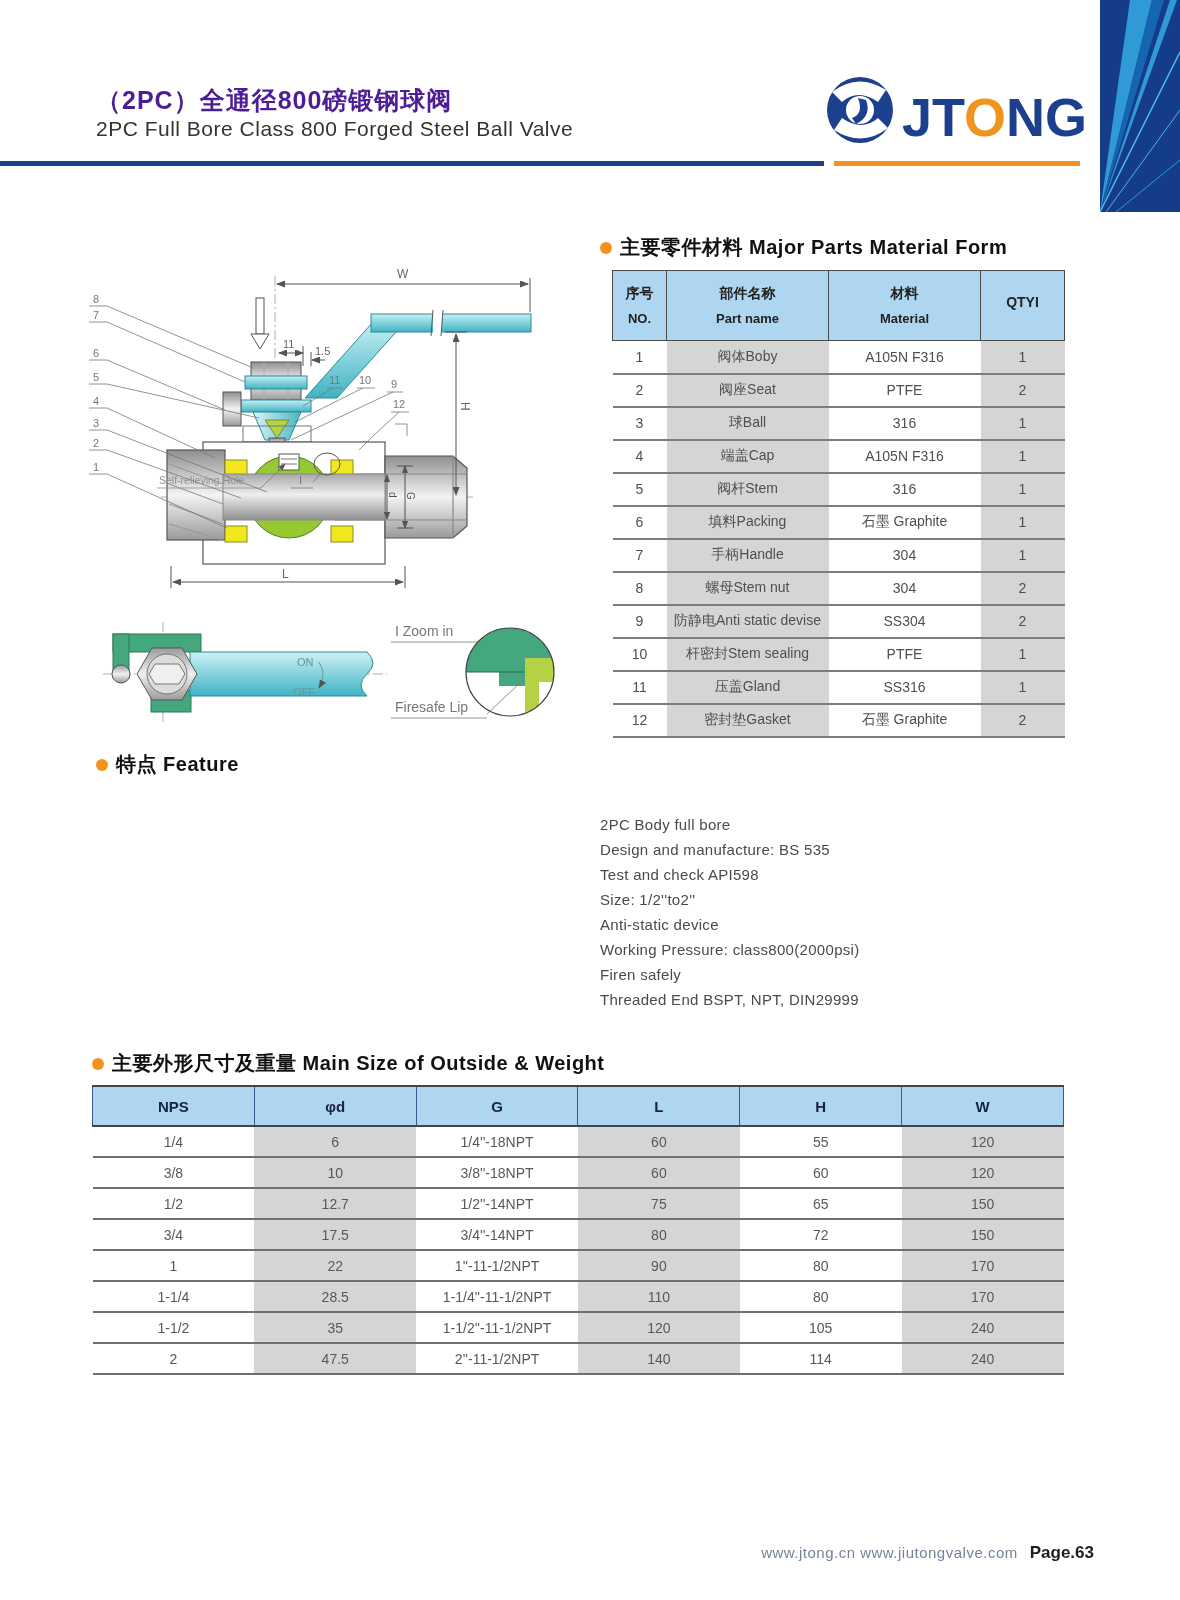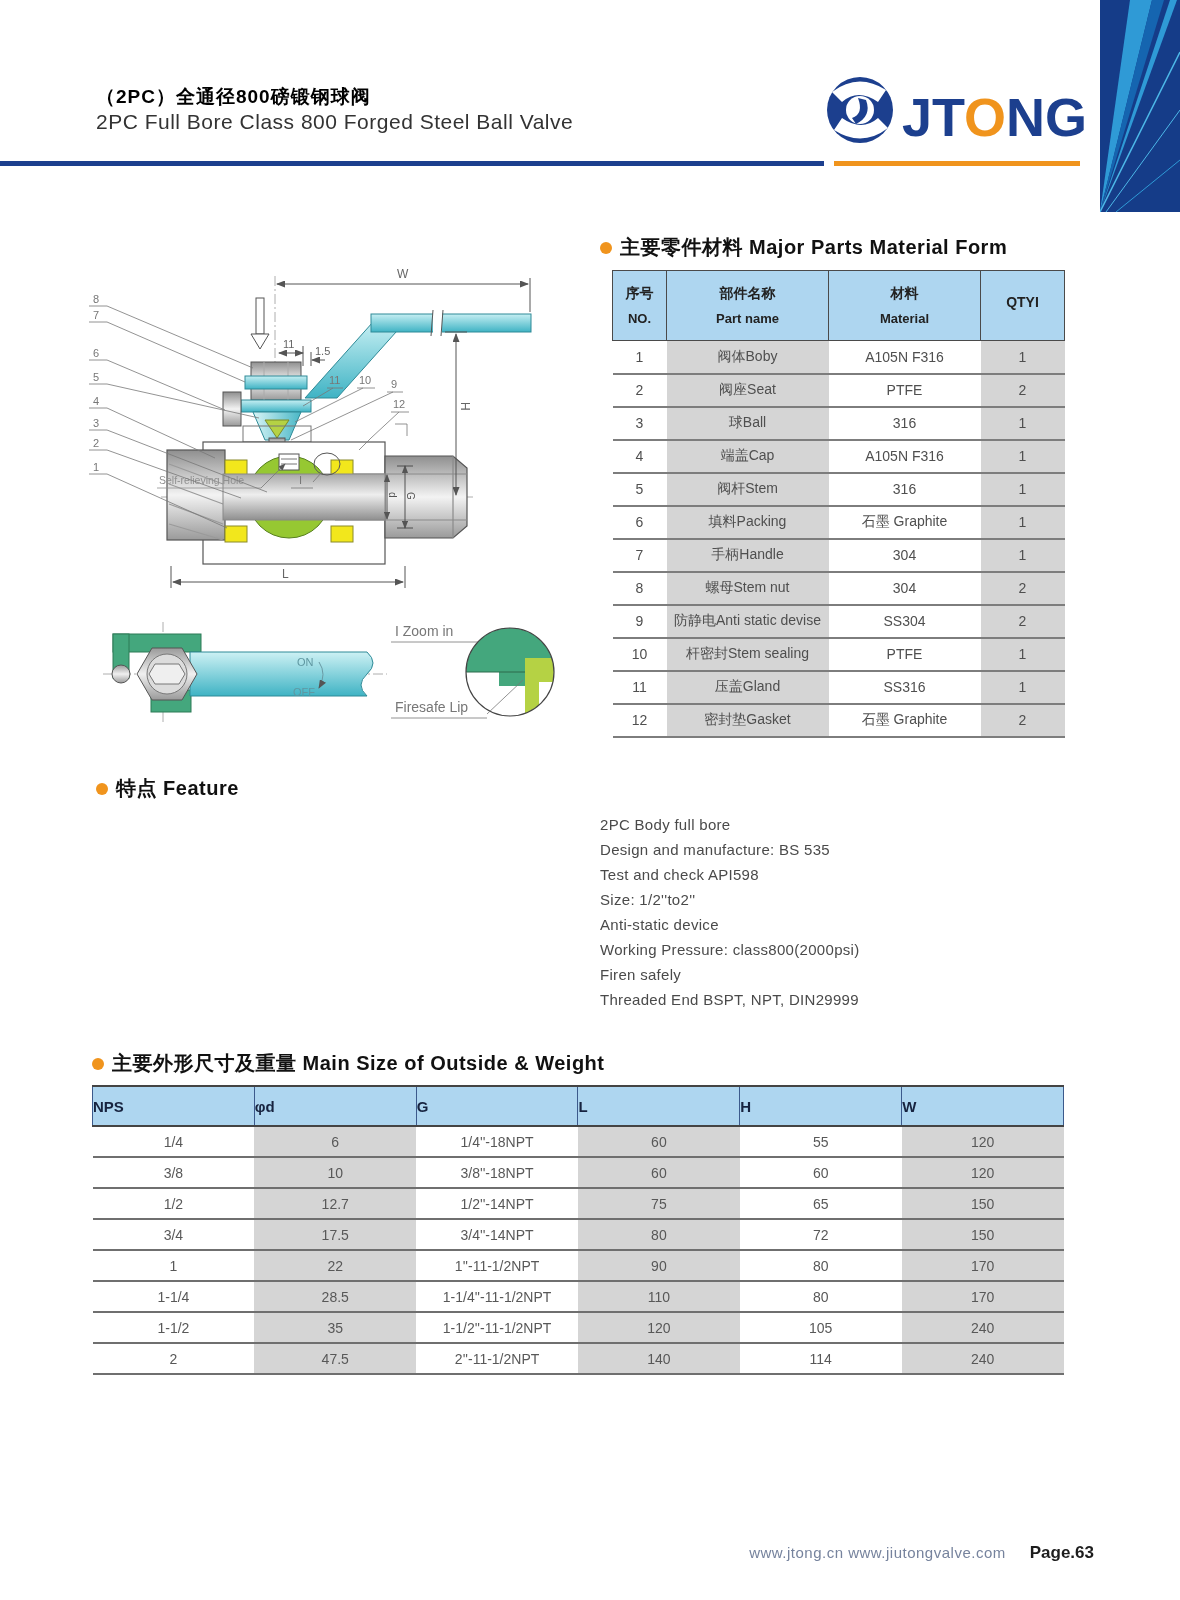--- a/index.html
+++ b/index.html
@@ -1,21 +1,21 @@
 <!DOCTYPE html>
 <html><head>
 <meta charset="utf-8">
 <style>
   * { margin:0; padding:0; box-sizing:border-box; }
   body { background:#ffffff; font-family:"Liberation Sans", sans-serif; }
   .page { position:relative; width:1180px; height:1600px; background:#fff; overflow:hidden; }
 
   
   .title-block { position:absolute; left:96px; top:84px; }
-  .title-zh { font-size:19px; font-weight:bold; color:#000000; letter-spacing:1px; }
+  .title-zh { font-size:25px; font-weight:bold; color:#4c1d95; letter-spacing:1px; }
   .title-en { font-size:21px; font-weight:500; color:#333; letter-spacing:0.5px; }
 
   .logo-icon { position:absolute; left:822px; top:72px; }
   .logo-text { position:absolute; left:902px; top:86px; font-size:54px; font-weight:bold;
                color:#1c3f8e; letter-spacing:0px; font-stretch:condensed; }
   .logo-text .o { color:#f0941d; }
   .rule-navy  { position:absolute; left:0; top:161px; width:824px; height:5px; background:#1c3f8e; }
   .rule-orange{ position:absolute; left:834px; top:161px; width:246px; height:5px; background:#f0941d; }
   .corner-banner { position:absolute; left:1100px; top:0; }
 
@@ -36,32 +36,32 @@
   .parts-table tbody td:nth-child(even) { background:#d5d5d5; }
 
   
   .features-zh { position:absolute; left:96px; top:812px; }
   .features-en { position:absolute; left:600px; top:812px; }
   .feature-line { font-size:15px; color:#4a4a4a; line-height:25px; height:25px; letter-spacing:0.3px; }
 
   
   .size-table { position:absolute; left:92px; top:1085px; width:972px; border-collapse:collapse; table-layout:fixed; }
   .size-table thead th { background:#aed6f0; border:1px solid #3c5a8c; border-top:2px solid #444;
-        border-bottom:2px solid #444; height:40px; font-size:15px; font-weight:bold; color:#17233f; text-align:left; }
+        border-bottom:2px solid #444; height:40px; font-size:15px; font-weight:bold; color:#17233f; text-align:center; }
   .size-table tbody td { height:31px; font-size:14px; color:#585858; text-align:center; vertical-align:middle; }
   .size-table tbody tr { border-bottom:2px solid #6f6f6f; }
   .size-table tbody td:nth-child(even) { background:#d5d5d5; }
 
   
   .drawing-main { position:absolute; left:75px; top:252px; }
   .drawing-top  { position:absolute; left:95px; top:596px; }
   svg text { font-family:"Liberation Sans", sans-serif; }
 
   
-  .footer { position:absolute; right:86px; top:1543px; display:flex; align-items:baseline; gap:24px; }
+  .footer { position:absolute; right:86px; top:1543px; display:flex; align-items:baseline; gap:12px; }
   .footer .urls { font-size:15px; color:#76839d; letter-spacing:0.5px; }
   .footer .page-no { font-size:17px; color:#1d1d1d; font-weight:bold; }
 </style>
 </head>
 <body>
 
 <div class="page">
 
   <div class="title-block">
     <div class="title-zh">（2PC）全通径800磅锻钢球阀</div>
@@ -414,21 +414,21 @@
         </tr>
         <tr>
           <td>12</td>
           <td>密封垫Gasket</td>
           <td>石墨 Graphite</td>
           <td>2</td>
         </tr>
       </tbody>
   </table>
 
-  <div class="sec-head" style="left:96px; top:775px;">
+  <div class="sec-head" style="left:96px; top:751px;">
     <span class="dot"></span>
     <span class="txt">特点  Feature</span>
   </div>
   <div class="features-en">
       <div class="feature-line">2PC Body full bore</div>
       <div class="feature-line">Design and manufacture: BS 535</div>
       <div class="feature-line">Test and check API598</div>
       <div class="feature-line">Size: 1/2''to2''</div>
       <div class="feature-line">Anti-static device</div>
       <div class="feature-line">Working Pressure: class800(2000psi)</div>

